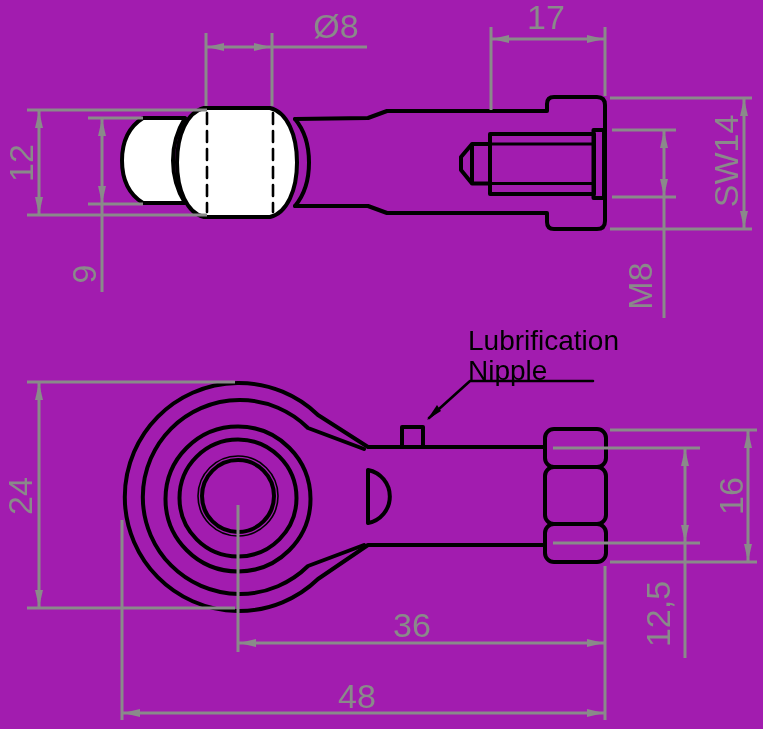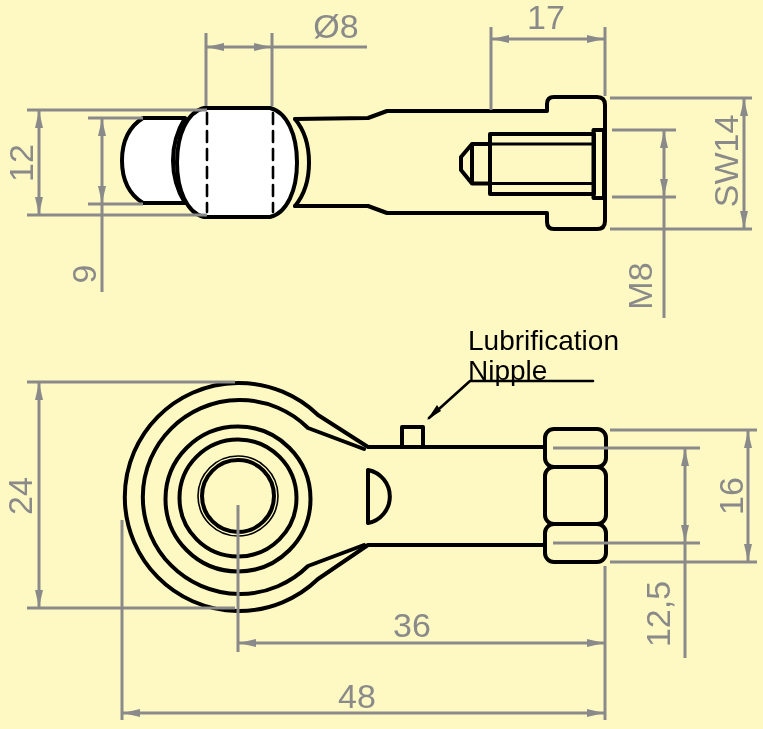--- a/index.html
+++ b/index.html
@@ -1,16 +1,16 @@
 <!DOCTYPE html>
 <html><head>
 <meta charset="utf-8">
 <style>
   html,body{margin:0;padding:0;background:#ffffff;}
-  .canvas{position:relative;width:763px;height:729px;background:#fef9c3;overflow:hidden;}
+  .canvas{position:relative;width:763px;height:729px;background:#a21caf;overflow:hidden;}
   svg text{font-family:"Liberation Sans", sans-serif;}
   .dim-text{fill:#8a8a8a;font-size:34px;}
   .label-text{fill:#000000;font-size:28px;}
 </style>
 </head>
 <body>
 
 <div class="canvas">
 <svg width="763" height="729" viewBox="0 0 763 729">
 

